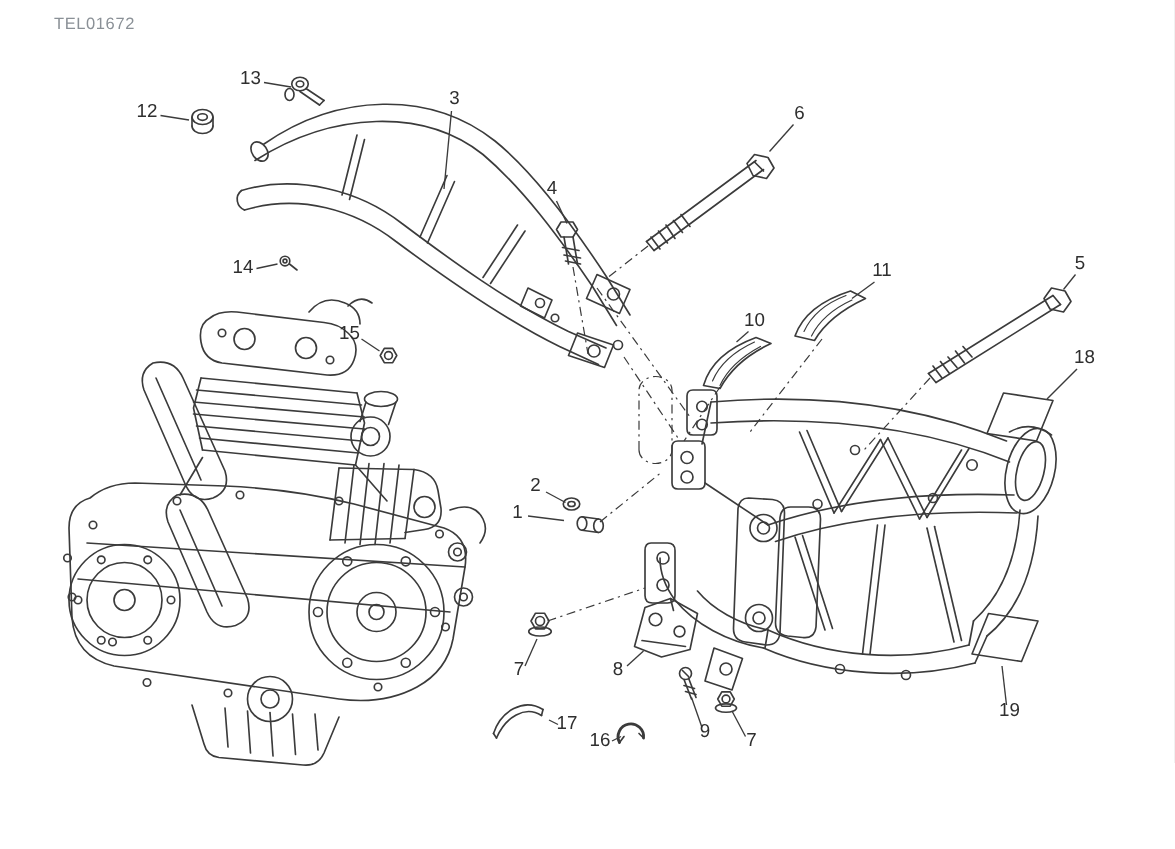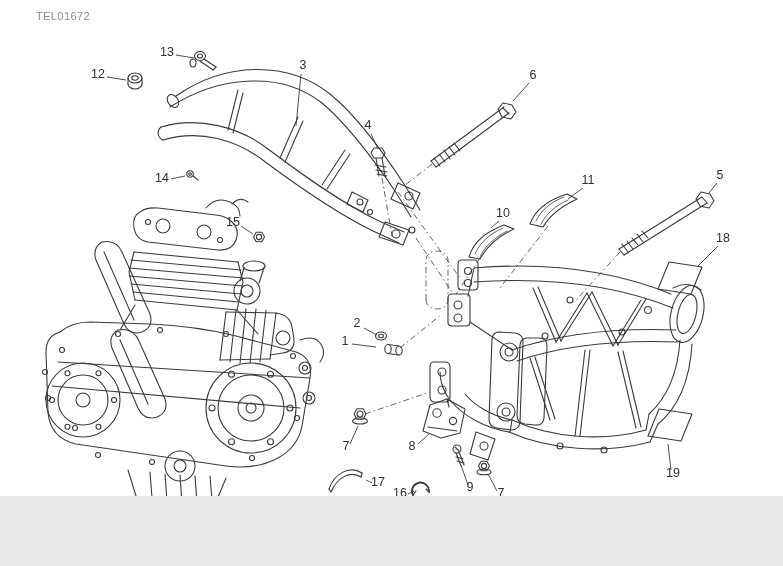--- a/index.html
+++ b/index.html
@@ -4,21 +4,21 @@
 <style>
   :root{
     --bg:#ffffff;
     --line:#3b3b3b;
     --label:#2f2f2f;
     --code:#8a9096;
   }
   html,body{margin:0;padding:0;background:#e8e8e8;}
   .canvas{
     position:relative;
-    width:783px;height:496px;
+    width:783px;height:566px;
     background:var(--bg);
     overflow:hidden;
     font-family:"Liberation Sans", sans-serif;
   }
   .figure-code{
     position:absolute;left:36px;top:10px;
     font-size:11px;color:var(--code);
     letter-spacing:.4px;
   }
   svg.diagram{position:absolute;left:0;top:0;color:var(--line);}

